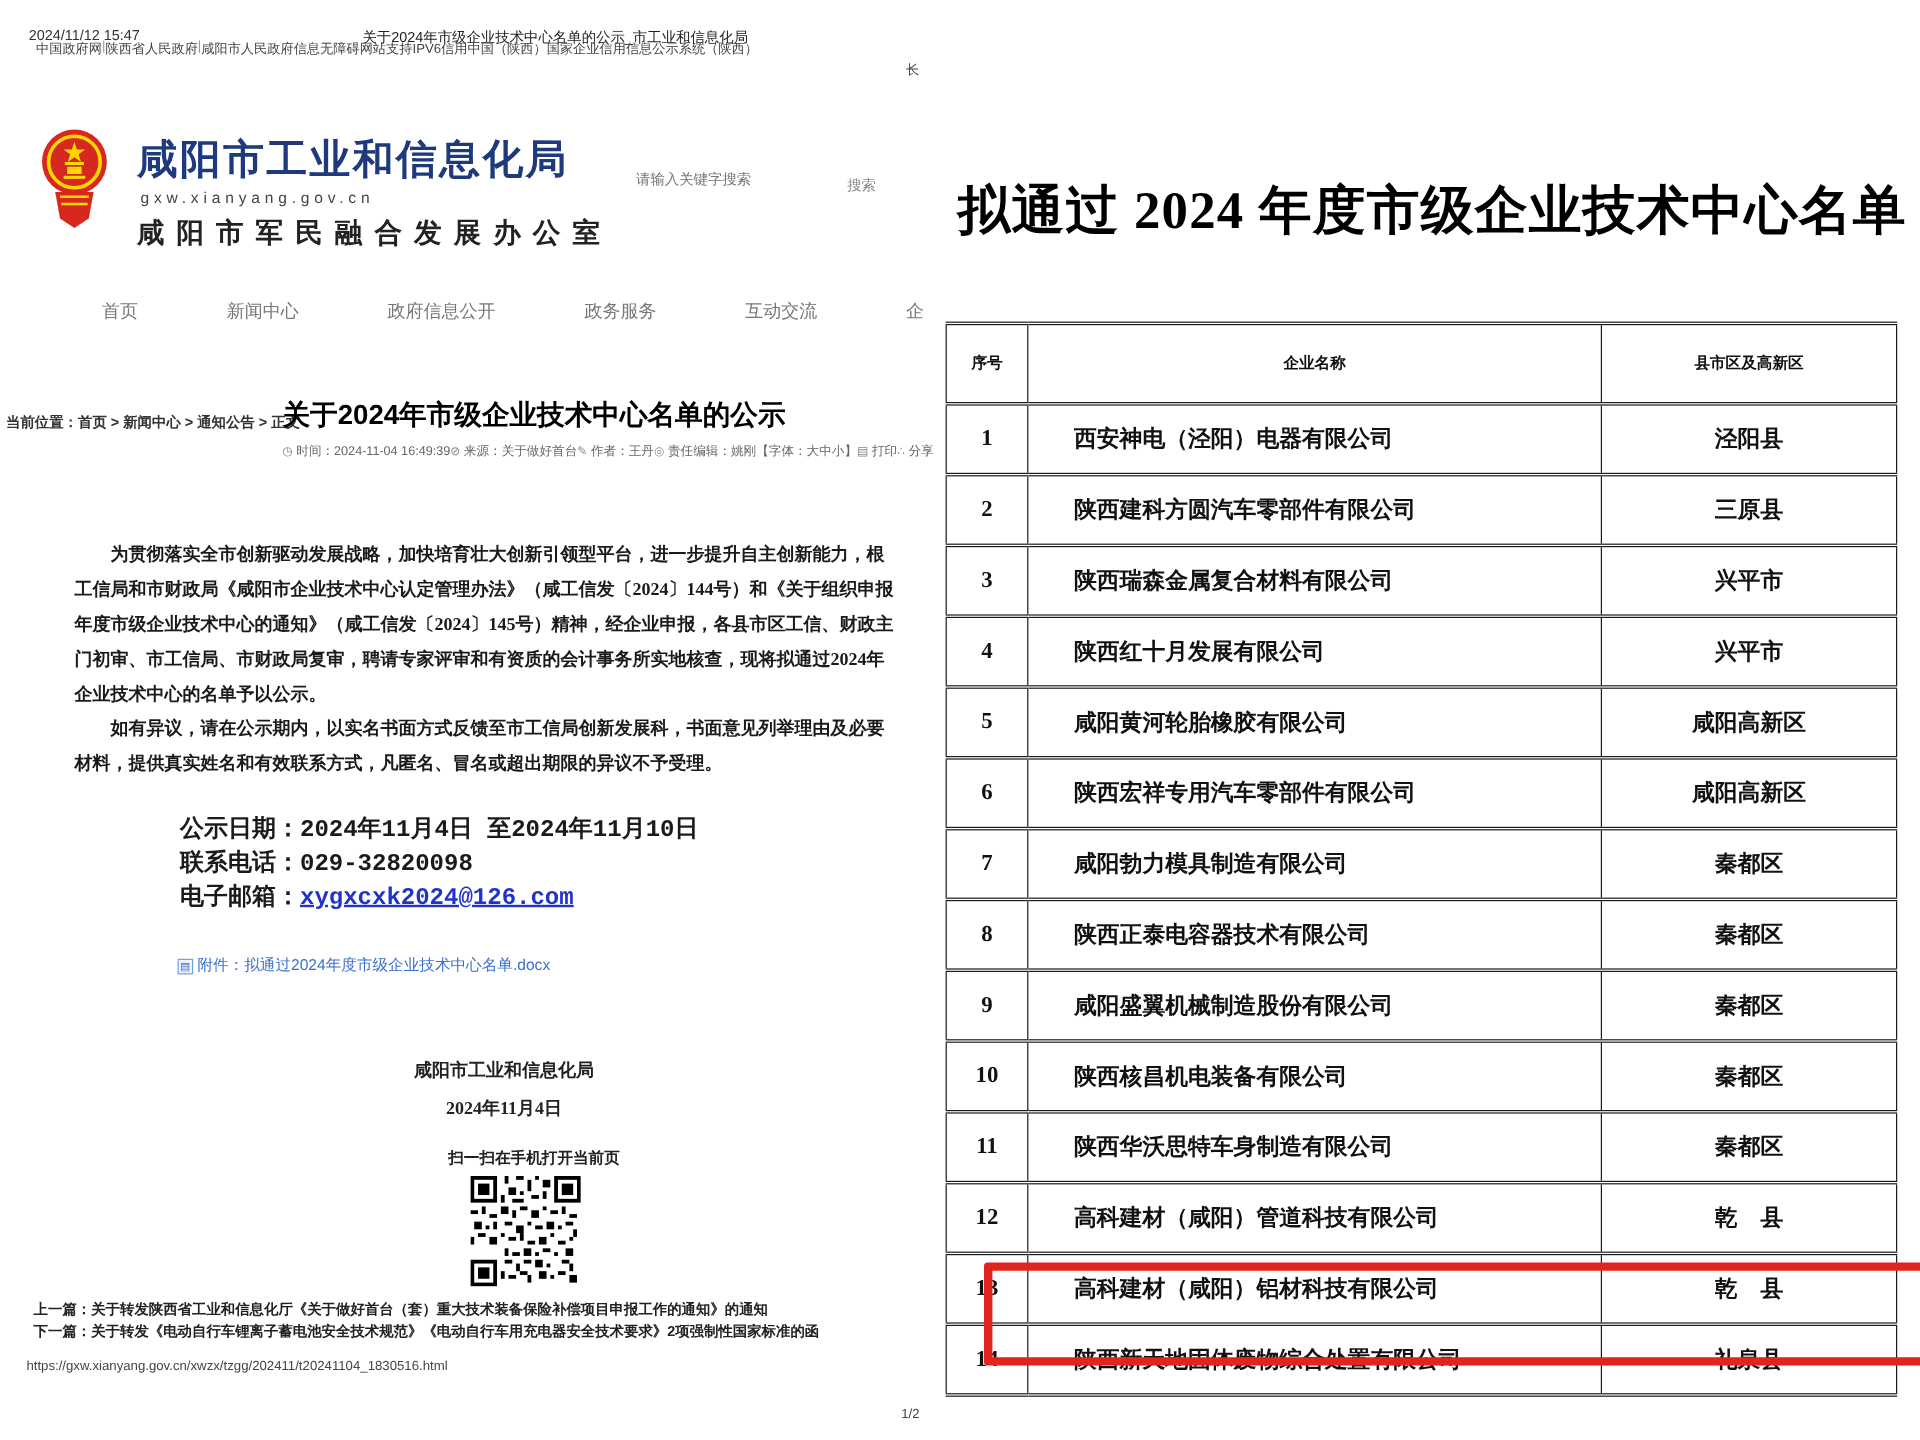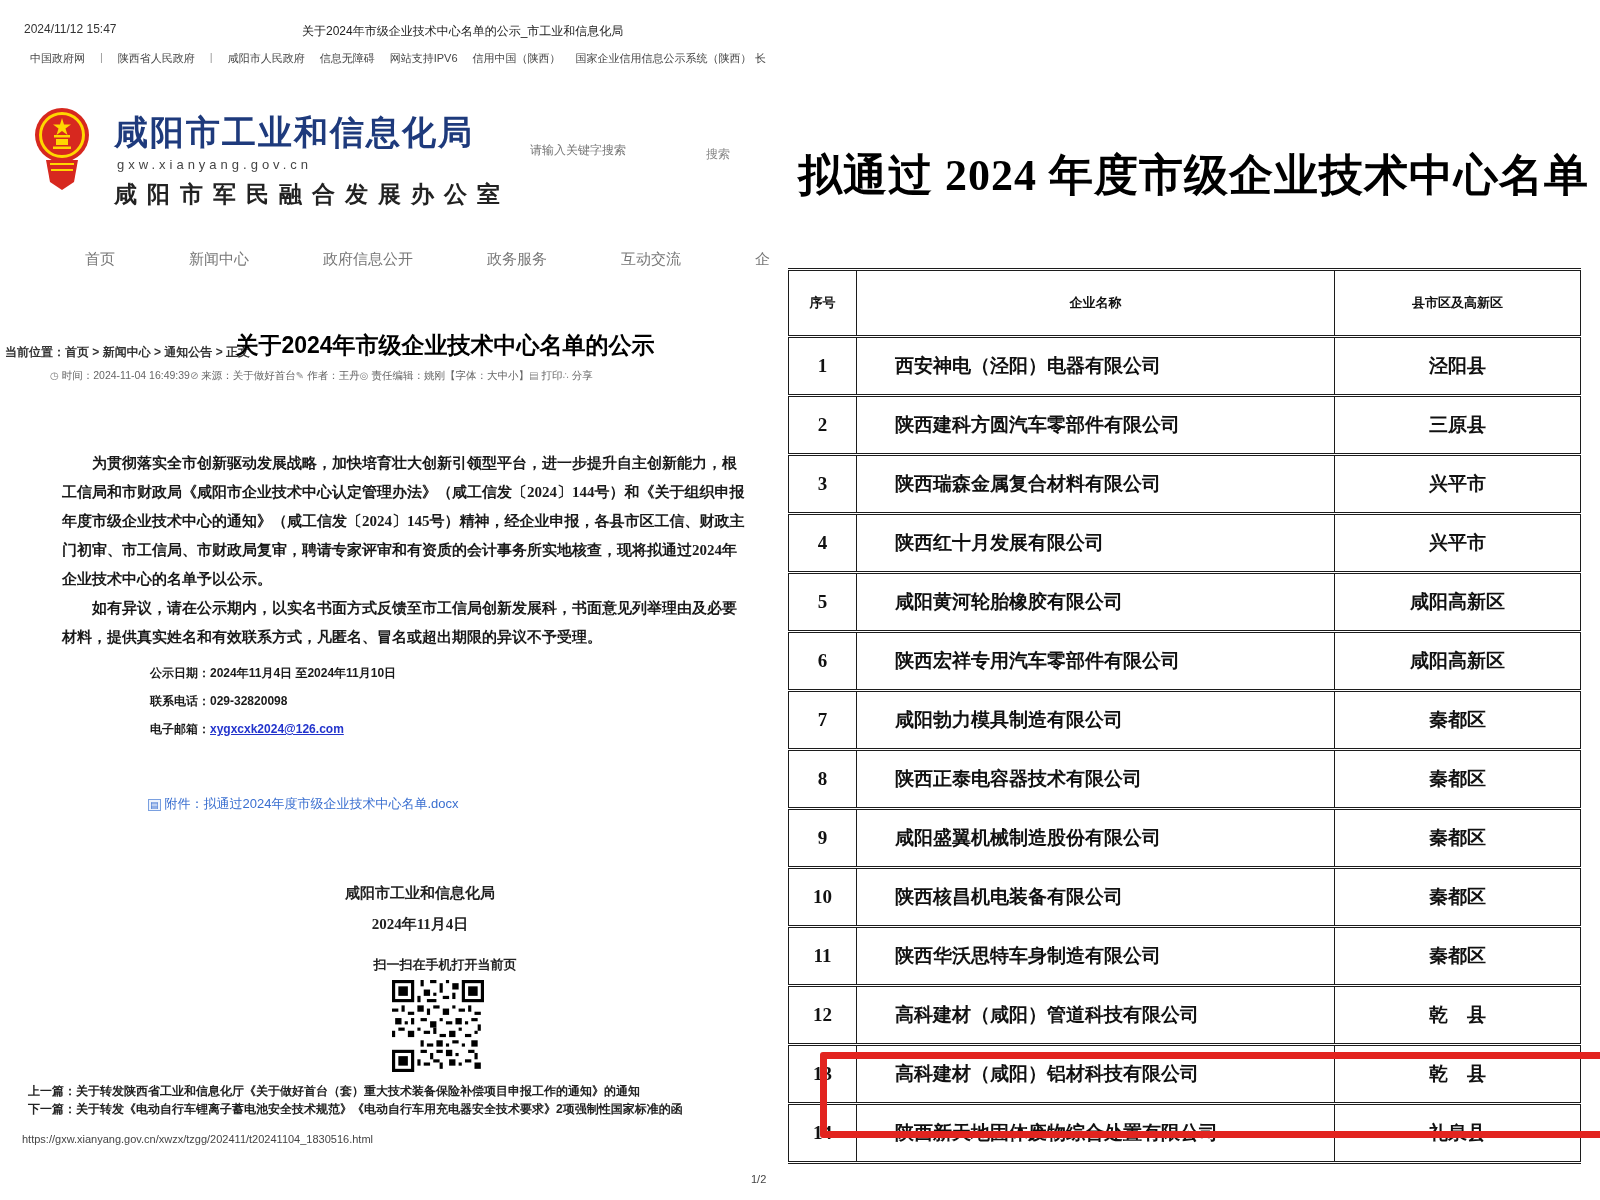--- a/index.html
+++ b/index.html
@@ -3,44 +3,44 @@
 <meta charset="utf-8">
 <style>
   html,body{margin:0;padding:0;background:#fff;}
   .page{position:relative;width:1600px;height:1200px;background:#ffffff;overflow:hidden;
         font-family:"Liberation Sans","DejaVu Sans",sans-serif;color:#111;}
   .abs{position:absolute;}
   
   .left-clip{position:absolute;left:0;top:0;width:786px;height:1200px;overflow:hidden;}
   .ph-time{left:24px;top:22px;font-size:12px;color:#333;}
   .ph-title{left:302px;top:23px;font-size:12px;color:#222;white-space:nowrap;}
-  .topbar{left:30px;top:51px;display:flex;gap:15px;font-size:11px;color:#444;white-space:nowrap;}
+  .topbar{left:30px;top:33px;display:flex;font-size:11px;color:#444;white-space:nowrap;}
   .topbar .sep{color:#999;}
   .topbar-right{left:755px;top:51px;font-size:11px;color:#444;}
   .emblem{left:33px;top:106px;}
   .site-name{left:114px;top:110px;font-size:34px;font-weight:bold;color:#1e3a7c;letter-spacing:2px;white-space:nowrap;}
   .site-url{left:117px;top:157px;font-size:13px;color:#444;letter-spacing:4px;}
   .site-sub{left:114px;top:179px;font-size:23px;font-weight:bold;color:#222;letter-spacing:10px;white-space:nowrap;}
   .search-box{left:528px;top:140px;width:175px;}
   .search-box input{width:170px;border:none;outline:none;font-size:12px;color:#999;
         font-family:"Liberation Sans",sans-serif;background:transparent;}
   .search-btn{left:706px;top:146px;font-size:12px;color:#888;cursor:pointer;}
   .nav{left:85px;top:250px;width:685px;display:flex;justify-content:space-between;
        font-size:15px;color:#777;white-space:nowrap;}
   .nav span{cursor:pointer;}
   .breadcrumb{left:5px;top:296px;font-size:12px;font-weight:bold;color:#333;margin-top:48px;}
   .art-title{left:0;top:330px;width:890px;text-align:center;font-size:23px;font-weight:bold;color:#000;white-space:nowrap;}
-  .meta{left:50px;top:369px;width:728px;display:flex;justify-content:flex-start;
+  .meta{left:50px;top:369px;width:728px;display:flex;justify-content:flex-end;
         font-size:10.5px;color:#666;white-space:nowrap;}
   .meta .ic{display:inline-block;margin-right:3px;color:#888;font-size:10px;}
   .body-text{left:62px;top:449px;font-family:"Liberation Serif","DejaVu Serif",serif;
         font-size:15px;font-weight:600;color:#1a1a1a;line-height:29px;white-space:nowrap;}
   .body-text .indent{text-indent:30px;}
-  .contact{left:150px;top:659px;font-family:Liberation Sans, sans-serif;
-        font-size:12px;font-weight:600;color:#1a1a1a;line-height:28px;white-space:nowrap;}
+  .contact{left:150px;top:679px;font-family:Liberation Mono, monospace;
+        font-size:20px;font-weight:600;color:#1a1a1a;line-height:28px;white-space:nowrap;}
   .contact a, .email-link{color:#2233cc;text-decoration:underline;font-weight:600;cursor:pointer;}
   .attach{left:148px;top:795px;font-size:13px;color:#3a6fd0;white-space:nowrap;cursor:pointer;}
   .attach .ic{display:inline-block;margin-right:4px;color:#3a6fd0;border:1px solid #7aa0e0;
         font-size:9px;padding:0 1px;background:#eef3fc;}
   .signature{left:255px;top:878px;width:330px;text-align:center;
         font-family:"Liberation Serif","DejaVu Serif",serif;font-size:15px;font-weight:600;color:#222;line-height:31px;}
   .qr-caption{left:320px;top:956px;width:250px;text-align:center;font-size:13px;font-weight:bold;color:#222;}
   .qr{left:392px;top:980px;}
   .prevnext{left:28px;top:1083px;font-size:12px;font-weight:bold;color:#222;line-height:17.5px;white-space:nowrap;}
   .prevnext div{cursor:pointer;}

